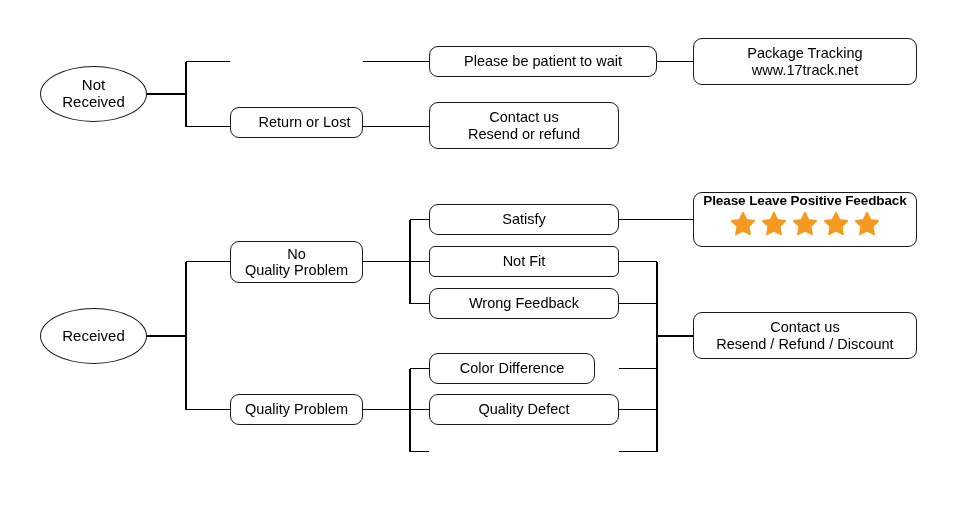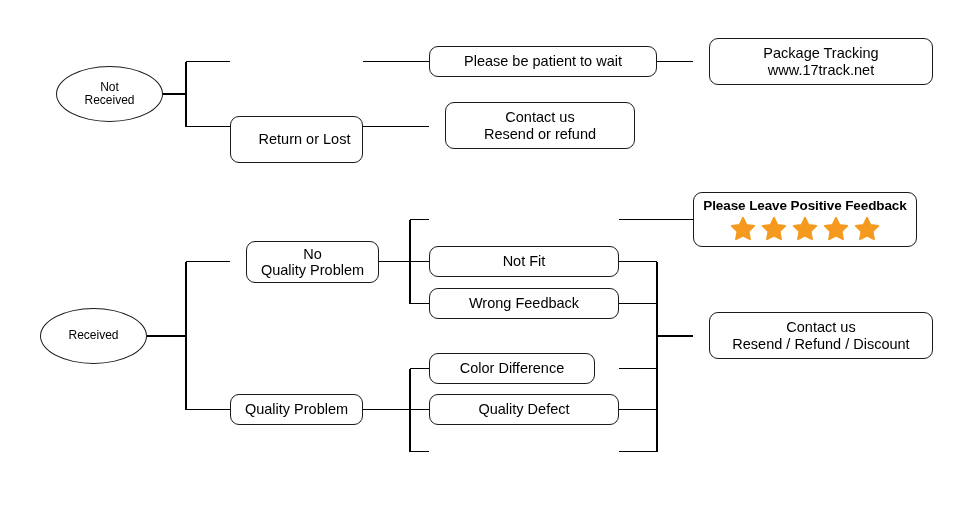--- a/index.html
+++ b/index.html
@@ -46,27 +46,26 @@
     text-align: center;
     line-height: 1.12;
     z-index: 2;
   }
   .rbox {
     border-radius: 9px;
     font-size: 14.5px;
   }
   .ellipse {
     border-radius: 50%;
-    font-size: 12px;
+    font-size: 15px;
   }
-  .line2 { white-space: pre-line; margin-left: 16px; }
+  .line2 { white-space: pre-line; }
   .feedback {
     border-radius: 9px;
     justify-content: flex-start;
-    padding-top: 5px;
   }
   .feedback .fb-text {
     font-size: 13.5px;
     font-weight: bold;
     letter-spacing: -0.1px;
   }
   .stars {
     display: flex;
     gap: 5px;
     margin-top: 3px;
@@ -120,39 +119,40 @@
     <line x1="619" y1="409.5" x2="657" y2="409.5"></line>
     <line x1="619" y1="451.5" x2="657" y2="451.5"></line>
     <line x1="657" y1="261.5" x2="657" y2="451.5"></line>
     <line x1="657" y1="336" x2="693" y2="336"></line>
   </svg>
 
   <div class="node ellipse line2" style="left:40px; top:66px; width:107px; height:56px;">Not
 Received</div>
 
 
-  <div class="node rbox" style="left:230px; top:116px; width:133px; height:47px;padding-left:16px;">Return or Lost</div>
+  <div class="node rbox" style="left:230px; top:107px; width:133px; height:31px;padding-left:16px;">Return or Lost</div>
 
   <div class="node rbox" style="left:429px; top:46px; width:228px; height:31px;">Please be patient to wait</div>
 
   <div class="node rbox line2" style="left:429px; top:102px; width:190px; height:47px;">Contact us
 Resend or refund</div>
 
   <div class="node rbox line2" style="left:693px; top:38px; width:224px; height:47px;">Package Tracking
 www.17track.net</div>
 
   <div class="node ellipse" style="left:40px; top:308px; width:107px; height:56px;">Received</div>
 
   <div class="node rbox line2" style="left:230px; top:241px; width:133px; height:42px;">No
 Quality Problem</div>
 
   <div class="node rbox" style="left:230px; top:394px; width:133px; height:31px;">Quality Problem</div>
 
+  <div class="node rbox" style="left:429px; top:204px; width:190px; height:31px;">Satisfy</div>
 
-  <div class="node rbox" style="left:429px; top:246px; width:190px; height:31px;">Not Fit</div>
+  <div class="node rbox" style="left:429px; top:246px; width:190px; height:31px;border-radius:6px;">Not Fit</div>
 
   <div class="node rbox" style="left:429px; top:288px; width:190px; height:31px;">Wrong Feedback</div>
 
   <div class="node rbox" style="left:429px; top:353px; width:166px; height:31px;">Color Difference</div>
 
   <div class="node rbox" style="left:429px; top:394px; width:190px; height:31px;">Quality Defect</div>
 
 
   <div class="node feedback" style="left:693px; top:192px; width:224px; height:55px;">
     <span class="fb-text">Please Leave Positive Feedback</span>

